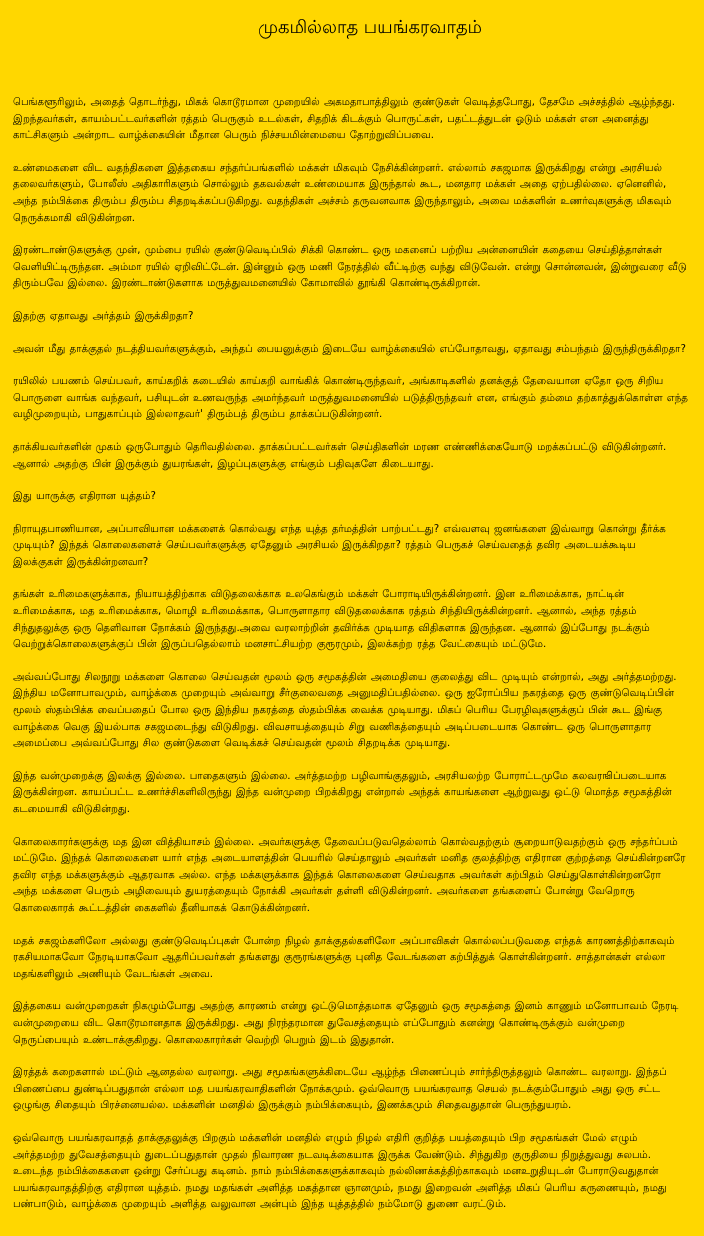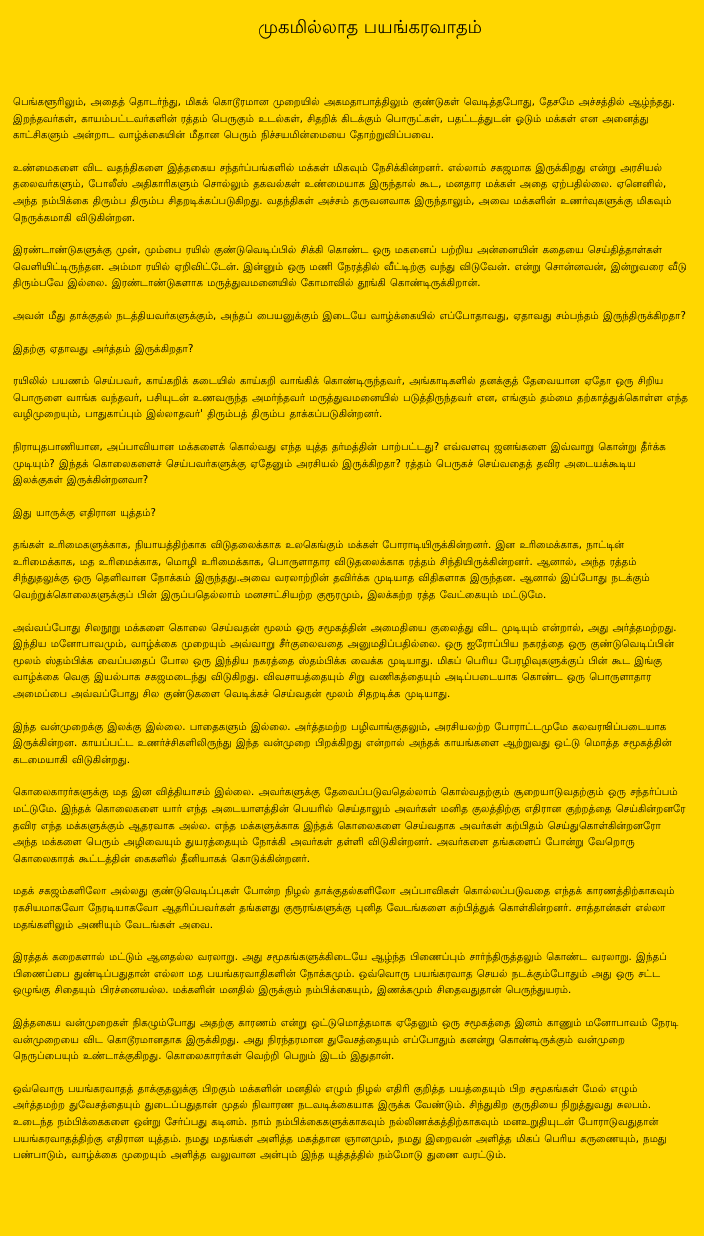--- a/index.html
+++ b/index.html
@@ -47,27 +47,28 @@
 </head>
 <body>
 
 <div class="page">
   <h1 class="title">முகமில்லாத பயங்கரவாதம்</h1>
 
   <div class="body-text">
     <p class="para">பெங்களூரிலும், அதைத் தொடர்ந்து, மிகக் கொடூரமான முறையில் அகமதாபாத்திலும் குண்டுகள் வெடித்தபோது, தேசமே அச்சத்தில் ஆழ்ந்தது. இறந்தவர்கள், காயம்பட்டவர்களின் ரத்தம் பெருகும் உடல்கள், சிதறிக் கிடக்கும் பொருட்கள், பதட்டத்துடன் ஓடும் மக்கள் என அனைத்து காட்சிகளும் அன்றாட வாழ்க்கையின் மீதான பெரும் நிச்சயமின்மையை தோற்றுவிப்பவை.</p>
     <p class="para">உண்மைகளை விட வதந்திகளை இத்தகைய சந்தர்ப்பங்களில் மக்கள் மிகவும் நேசிக்கின்றனர். எல்லாம் சகஜமாக இருக்கிறது என்று அரசியல் தலைவர்களும், போலீஸ் அதிகாரிகளும் சொல்லும் தகவல்கள் உண்மையாக இருந்தால் கூட, மனதார மக்கள் அதை ஏற்பதில்லை. ஏனெனில், அந்த நம்பிக்கை  திரும்ப திரும்ப சிதறடிக்கப்படுகிறது. வதந்திகள் அச்சம் தருவனவாக இருந்தாலும், அவை மக்களின் உணர்வுகளுக்கு மிகவும் நெருக்கமாகி விடுகின்றன.</p>
     <p class="para">இரண்டாண்டுகளுக்கு முன், மும்பை ரயில் குண்டுவெடிப்பில் சிக்கி கொண்ட ஒரு மகனைப் பற்றிய அன்னையின் கதையை செய்தித்தாள்கள் வெளியிட்டிருந்தன. அம்மா ரயில் ஏறிவிட்டேன். இன்னும் ஒரு மணி நேரத்தில் வீட்டிற்கு வந்து விடுவேன். என்று சொன்னவன், இன்றுவரை வீடு திரும்பவே இல்லை. இரண்டாண்டுகளாக மருத்துவமனையில் கோமாவில் தூங்கி கொண்டிருக்கிறான்.</p>
+    <p class="para">இதற்கு ஏதாவது அர்த்தம் இருக்கிறதா?</p>
     <p class="para">அவன் மீது தாக்குதல் நடத்தியவர்களுக்கும், அந்தப் பையனுக்கும் இடையே வாழ்க்கையில் எப்போதாவது, ஏதாவது சம்பந்தம் இருந்திருக்கிறதா?</p>
-    <p class="para">இதற்கு ஏதாவது அர்த்தம் இருக்கிறதா?</p>
     <p class="para">ரயிலில் பயணம் செய்பவர், காய்கறிக் கடையில் காய்கறி வாங்கிக் கொண்டிருந்தவர், அங்காடிகளில் தனக்குத் தேவையான ஏதோ ஒரு சிறிய பொருளை வாங்க வந்தவர், பசியுடன் உணவருந்த அமர்ந்தவர் மருத்துவமனையில் படுத்திருந்தவர் என, எங்கும் தம்மை தற்காத்துக்கொள்ள எந்த வழிமுறையும், பாதுகாப்பும் இல்லாதவர்' திரும்பத் திரும்ப தாக்கப்படுகின்றனர்.</p>
+    <p class="para">தாக்கியவர்களின் முகம் ஒருபோதும் தெரிவதில்லை. தாக்கப்பட்டவர்கள் செய்திகளின் மரண எண்ணிக்கையோடு மறக்கப்பட்டு விடுகின்றனர். ஆனால் அதற்கு பின் இருக்கும் துயரங்கள், இழப்புகளுக்கு எங்கும் பதிவுகளே கிடையாது.</p>
+    <p class="para">இது யாருக்கு எதிரான யுத்தம்?</p>
     <p class="para">நிராயுதபாணியான, அப்பாவியான மக்களைக் கொல்வது எந்த யுத்த தர்மத்தின் பாற்பட்டது? எவ்வளவு ஜனங்களை இவ்வாறு கொன்று தீர்க்க முடியும்? இந்தக் கொலைகளைச் செய்பவர்களுக்கு ஏதேனும் அரசியல் இருக்கிறதா? ரத்தம் பெருகச் செய்வதைத் தவிர அடையக்கூடிய இலக்குகள் இருக்கின்றனவா?</p>
-    <p class="para">இது யாருக்கு எதிரான யுத்தம்?</p>
     <p class="para">தங்கள் உரிமைகளுக்காக, நியாயத்திற்காக விடுதலைக்காக உலகெங்கும் மக்கள் போராடியிருக்கின்றனர். இன உரிமைக்காக, நாட்டின் உரிமைக்காக, மத உரிமைக்காக, மொழி உரிமைக்காக, பொருளாதார விடுதலைக்காக ரத்தம் சிந்தியிருக்கின்றனர். ஆனால், அந்த ரத்தம் சிந்துதலுக்கு ஒரு தெளிவான நோக்கம் இருந்தது.அவை வரலாற்றின் தவிர்க்க முடியாத விதிகளாக இருந்தன. ஆனால் இப்போது நடக்கும் வெற்றுக்கொலைகளுக்குப் பின் இருப்பதெல்லாம் மனசாட்சியற்ற குரூரமும், இலக்கற்ற ரத்த வேட்கையும் மட்டுமே.</p>
     <p class="para">அவ்வப்போது சிலநூறு மக்களை கொலை செய்வதன் மூலம் ஒரு சமூகத்தின் அமைதியை குலைத்து விட முடியும் என்றால், அது அர்த்தமற்றது. இந்திய மனோபாவமும், வாழ்க்கை முறையும் அவ்வாறு சீர்குலைவதை அனுமதிப்பதில்லை. ஒரு ஐரோப்பிய நகரத்தை ஒரு குண்டுவெடிப்பின் மூலம் ஸ்தம்பிக்க வைப்பதைப் போல ஒரு இந்திய நகரத்தை ஸ்தம்பிக்க வைக்க முடியாது. மிகப் பெரிய பேரழிவுகளுக்குப் பின் கூட இங்கு வாழ்க்கை வெகு இயல்பாக சகஜமடைந்து விடுகிறது. விவசாயத்தையும் சிறு வணிகத்தையும் அடிப்படையாக கொண்ட ஒரு பொருளாதார அமைப்பை அவ்வப்போது சில குண்டுகளை வெடிக்கச் செய்வதன் மூலம் சிதறடிக்க முடியாது.</p>
     <p class="para">இந்த வன்முறைக்கு இலக்கு இல்லை. பாதைகளும் இல்லை. அர்த்தமற்ற பழிவாங்குதலும், அரசியலற்ற போராட்டமுமே கலவரஙிப்படையாக இருக்கின்றன. காயப்பட்ட உணர்ச்சிகளிலிருந்து இந்த வன்முறை பிறக்கிறது என்றால் அந்தக் காயங்களை ஆற்றுவது ஒட்டு மொத்த சமூகத்தின் கடமையாகி விடுகின்றது.</p>
     <p class="para">கொலைகாரர்களுக்கு மத இன வித்தியாசம் இல்லை. அவர்களுக்கு தேவைப்படுவதெல்லாம் கொல்வதற்கும் சூறையாடுவதற்கும் ஒரு சந்தர்ப்பம் மட்டுமே. இந்தக் கொலைகளை யார் எந்த அடையாளத்தின் பெயரில் செய்தாலும் அவர்கள் மனித குலத்திற்கு எதிரான குற்றத்தை செய்கின்றனரே தவிர எந்த மக்களுக்கும் ஆதரவாக அல்ல. எந்த மக்களுக்காக இந்தக் கொலைகளை செய்வதாக அவர்கள் கற்பிதம் செய்துகொள்கின்றனரோ அந்த மக்களை பெரும் அழிவையும் துயரத்தையும் நோக்கி அவர்கள் தள்ளி விடுகின்றனர். அவர்களை தங்களைப் போன்று வேறொரு கொலைகாரக் கூட்டத்தின் கைகளில் தீனியாகக் கொடுக்கின்றனர்.</p>
     <p class="para">மதக் சகஜம்களிலோ அல்லது குண்டுவெடிப்புகள் போன்ற நிழல் தாக்குதல்களிலோ அப்பாவிகள் கொல்லப்படுவதை எந்தக் காரணத்திற்காகவும் ரகசியமாகவோ நேரடியாகவோ ஆதரிப்பவர்கள் தங்களது குரூரங்களுக்கு புனித வேடங்களை கற்பித்துக் கொள்கின்றனர். சாத்தான்கள் எல்லா மதங்களிலும் அணியும் வேடங்கள் அவை.</p>
+    <p class="para">இத்தகைய வன்முறைகள் நிகழும்போது அதற்கு காரணம் என்று ஒட்டுமொத்தமாக ஏதேனும் ஒரு சமூகத்தை இனம் காணும் மனோபாவம் நேரடி வன்முறையை விட கொடூரமானதாக இருக்கிறது. அது நிரந்தரமான துவேசத்தையும் எப்போதும் கனன்று கொண்டிருக்கும் வன்முறை நெருப்பையும் உண்டாக்குகிறது. கொலைகாரர்கள் வெற்றி பெறும் இடம் இதுதான்.</p>
     <p class="para">இரத்தக் கறைகளால் மட்டும் ஆனதல்ல வரலாறு. அது சமூகங்களுக்கிடையே ஆழ்ந்த பிணைப்பும் சார்ந்திருத்தலும் கொண்ட வரலாறு. இந்தப் பிணைப்பை துண்டிப்பதுதான் எல்லா மத பயங்கரவாதிகளின் நோக்கமும். ஒவ்வொரு பயங்கரவாத செயல் நடக்கும்போதும் அது ஒரு சட்ட ஒழுங்கு சிதையும் பிரச்னையல்ல. மக்களின் மனதில் இருக்கும் நம்பிக்கையும், இணக்கமும் சிதைவதுதான் பெருந்துயரம்.</p>
-    <p class="para">இத்தகைய வன்முறைகள் நிகழும்போது அதற்கு காரணம் என்று ஒட்டுமொத்தமாக ஏதேனும் ஒரு சமூகத்தை இனம் காணும் மனோபாவம் நேரடி வன்முறையை விட கொடூரமானதாக இருக்கிறது. அது நிரந்தரமான துவேசத்தையும் எப்போதும் கனன்று கொண்டிருக்கும் வன்முறை நெருப்பையும் உண்டாக்குகிறது. கொலைகாரர்கள் வெற்றி பெறும் இடம் இதுதான்.</p>
     <p class="para">ஒவ்வொரு பயங்கரவாதத் தாக்குதலுக்கு பிறகும் மக்களின் மனதில் எழும் நிழல் எதிரி குறித்த பயத்தையும் பிற சமூகங்கள் மேல் எழும் அர்த்தமற்ற துவேசத்தையும் துடைப்பதுதான் முதல் நிவாரண நடவடிக்கையாக இருக்க வேண்டும். சிந்துகிற குருதியை நிறுத்துவது சுலபம். உடைந்த நம்பிக்கைகளை ஒன்று சேர்ப்பது கடினம். நாம் நம்பிக்கைகளுக்காகவும் நல்லிணக்கத்திற்காகவும் மனஉறுதியுடன் போராடுவதுதான் பயங்கரவாதத்திற்கு எதிரான யுத்தம். நமது மதங்கள் அளித்த மகத்தான ஞானமும், நமது இறைவன் அளித்த மிகப் பெரிய கருணையும், நமது பண்பாடும், வாழ்க்கை முறையும் அளித்த வலுவான அன்பும் இந்த யுத்தத்தில் நம்மோடு துணை வரட்டும்.</p>
   </div>
 </div>
 
 </body></html>

